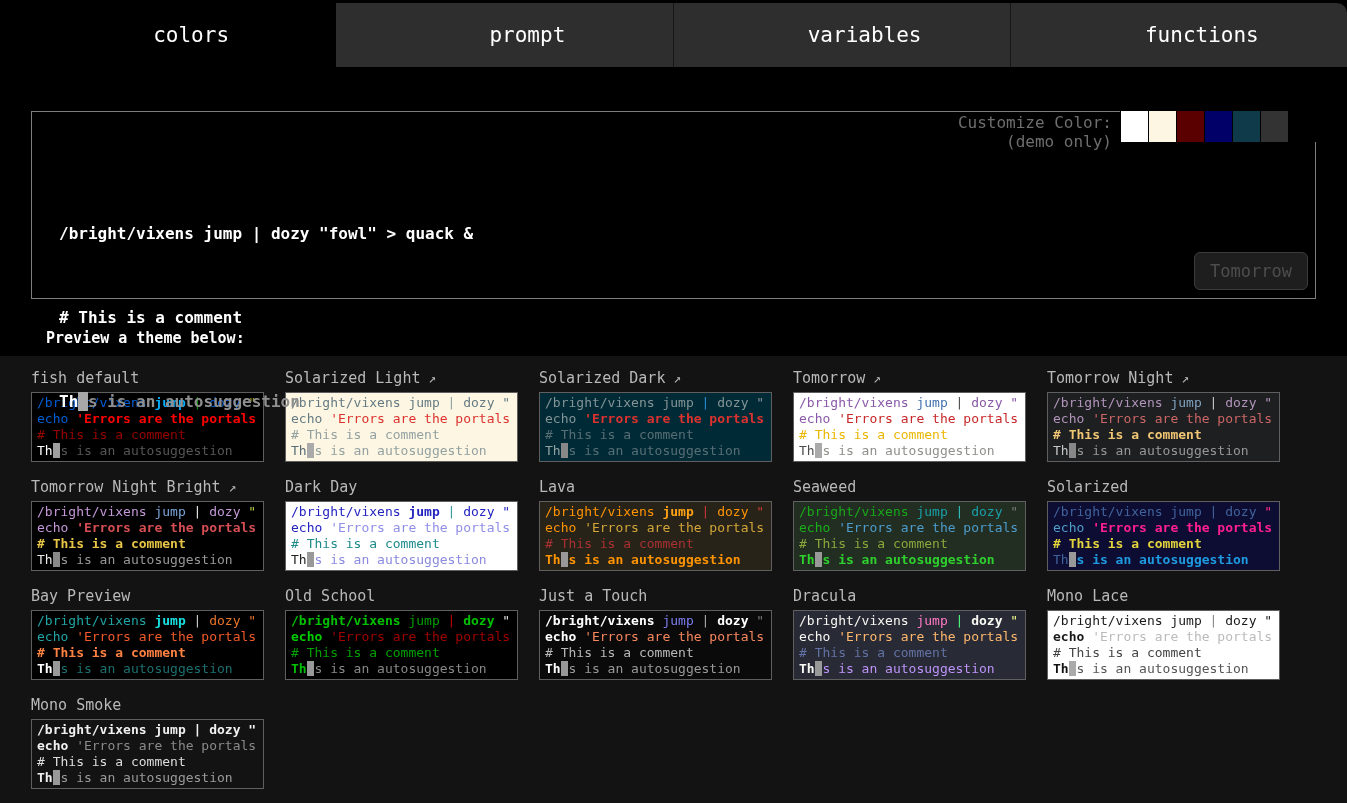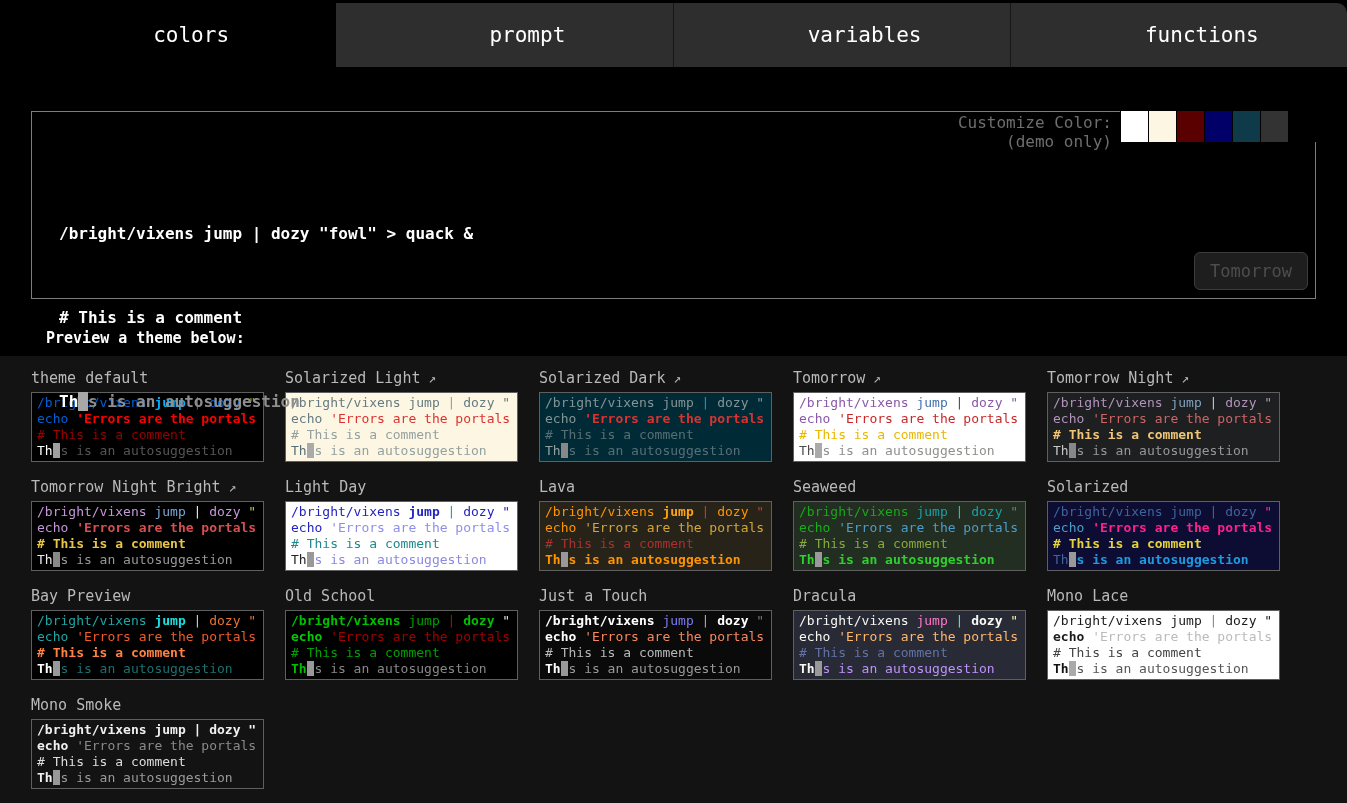--- a/index.html
+++ b/index.html
@@ -80,21 +80,21 @@
     <div><span>Th</span><span class="cursor-main">i</span><span class="auto-main">s is an autosuggestion</span></div>
   </div>
   <button class="customize-btn">Tomorrow</button>
 </div>
 
 <div class="theme-heading">Preview a theme below:</div>
 
 <div class="theme-panel">
   <div class="grid">
       <div class="card">
-        <div class="card-title">theme default</div>
+        <div class="card-title">fish default</div>
         <div class="card-preview" style="background: rgb(0, 0, 0);"><div class="ln"><span style="color: rgb(0, 95, 215);">/bright/vixens </span><span style="color: rgb(0, 175, 255); font-weight: bold;">jump </span><span style="color: rgb(0, 153, 0);">| </span><span style="color: rgb(0, 95, 215);">dozy </span><span style="color: rgb(153, 153, 0);">"</span></div><div class="ln"><span style="color: rgb(0, 95, 215);">echo </span><span style="color: rgb(255, 0, 0); font-weight: bold;">'Errors are the portals</span></div><div class="ln"><span style="color: rgb(153, 0, 0);"># This is a comment</span></div><div class="ln"><span style="color: rgb(255, 255, 255);">Th</span><span style="background: rgb(160, 160, 160); color: rgb(160, 160, 160);">i</span><span style="color: rgb(85, 85, 85);">s is an autosuggestion</span></div></div>
       </div>
       <div class="card">
         <div class="card-title">Solarized Light<span class="ext-arrow"> ↗</span></div>
         <div class="card-preview" style="background: rgb(253, 246, 227);"><div class="ln"><span style="color: rgb(101, 123, 131);">/bright/vixens </span><span style="color: rgb(101, 123, 131);">jump </span><span style="color: rgb(147, 161, 161);">| </span><span style="color: rgb(101, 123, 131);">dozy </span><span style="color: rgb(101, 123, 131);">"</span></div><div class="ln"><span style="color: rgb(101, 123, 131);">echo </span><span style="color: rgb(220, 50, 47);">'Errors are the portals</span></div><div class="ln"><span style="color: rgb(147, 161, 161);"># This is a comment</span></div><div class="ln"><span style="color: rgb(88, 110, 117);">Th</span><span style="background: rgb(170, 170, 170); color: rgb(170, 170, 170);">i</span><span style="color: rgb(147, 161, 161);">s is an autosuggestion</span></div></div>
       </div>
       <div class="card">
         <div class="card-title">Solarized Dark<span class="ext-arrow"> ↗</span></div>
         <div class="card-preview" style="background: rgb(0, 43, 54);"><div class="ln"><span style="color: rgb(131, 148, 150);">/bright/vixens </span><span style="color: rgb(131, 148, 150);">jump </span><span style="color: rgb(38, 139, 210);">| </span><span style="color: rgb(131, 148, 150);">dozy </span><span style="color: rgb(131, 148, 150);">"</span></div><div class="ln"><span style="color: rgb(131, 148, 150);">echo </span><span style="color: rgb(220, 50, 47); font-weight: bold;">'Errors are the portals</span></div><div class="ln"><span style="color: rgb(88, 110, 117);"># This is a comment</span></div><div class="ln"><span style="color: rgb(147, 161, 161);">Th</span><span style="background: rgb(136, 136, 136); color: rgb(136, 136, 136);">i</span><span style="color: rgb(88, 110, 117);">s is an autosuggestion</span></div></div>
       </div>
@@ -104,21 +104,21 @@
       </div>
       <div class="card">
         <div class="card-title">Tomorrow Night<span class="ext-arrow"> ↗</span></div>
         <div class="card-preview" style="background: rgb(29, 31, 33);"><div class="ln"><span style="color: rgb(178, 148, 187);">/bright/vixens </span><span style="color: rgb(129, 162, 190);">jump </span><span style="color: rgb(197, 200, 198);">| </span><span style="color: rgb(178, 148, 187);">dozy </span><span style="color: rgb(178, 148, 187);">"</span></div><div class="ln"><span style="color: rgb(178, 148, 187);">echo </span><span style="color: rgb(204, 102, 102);">'Errors are the portals</span></div><div class="ln"><span style="color: rgb(240, 198, 116); font-weight: bold;"># This is a comment</span></div><div class="ln"><span style="color: rgb(197, 200, 198);">Th</span><span style="background: rgb(136, 136, 136); color: rgb(136, 136, 136);">i</span><span style="color: rgb(150, 152, 150);">s is an autosuggestion</span></div></div>
       </div>
       <div class="card">
         <div class="card-title">Tomorrow Night Bright<span class="ext-arrow"> ↗</span></div>
         <div class="card-preview" style="background: rgb(0, 0, 0);"><div class="ln"><span style="color: rgb(195, 151, 216);">/bright/vixens </span><span style="color: rgb(122, 166, 218);">jump </span><span style="color: rgb(234, 234, 234);">| </span><span style="color: rgb(195, 151, 216);">dozy </span><span style="color: rgb(185, 202, 74);">"</span></div><div class="ln"><span style="color: rgb(195, 151, 216);">echo </span><span style="color: rgb(213, 78, 83); font-weight: bold;">'Errors are the portals</span></div><div class="ln"><span style="color: rgb(231, 197, 71); font-weight: bold;"># This is a comment</span></div><div class="ln"><span style="color: rgb(234, 234, 234);">Th</span><span style="background: rgb(136, 136, 136); color: rgb(136, 136, 136);">i</span><span style="color: rgb(150, 152, 150);">s is an autosuggestion</span></div></div>
       </div>
       <div class="card">
-        <div class="card-title">Light Day</div>
+        <div class="card-title">Dark Day</div>
         <div class="card-preview" style="background: rgb(255, 255, 255);"><div class="ln"><span style="color: rgb(35, 35, 192);">/bright/vixens </span><span style="color: rgb(35, 35, 192); font-weight: bold;">jump </span><span style="color: rgb(46, 153, 153);">| </span><span style="color: rgb(35, 35, 192);">dozy </span><span style="color: rgb(35, 35, 192);">"</span></div><div class="ln"><span style="color: rgb(35, 35, 192);">echo </span><span style="color: rgb(143, 143, 232);">'Errors are the portals</span></div><div class="ln"><span style="color: rgb(31, 138, 138);"># This is a comment</span></div><div class="ln"><span style="color: rgb(34, 34, 34);">Th</span><span style="background: rgb(153, 153, 153); color: rgb(153, 153, 153);">i</span><span style="color: rgb(138, 138, 224);">s is an autosuggestion</span></div></div>
       </div>
       <div class="card">
         <div class="card-title">Lava</div>
         <div class="card-preview" style="background: rgb(40, 35, 25);"><div class="ln"><span style="color: rgb(255, 148, 0);">/bright/vixens </span><span style="color: rgb(255, 162, 22); font-weight: bold;">jump </span><span style="color: rgb(200, 55, 55);">| </span><span style="color: rgb(255, 148, 0);">dozy </span><span style="color: rgb(200, 55, 55);">"</span></div><div class="ln"><span style="color: rgb(255, 148, 0);">echo </span><span style="color: rgb(210, 166, 56);">'Errors are the portals</span></div><div class="ln"><span style="color: rgb(169, 49, 49);"># This is a comment</span></div><div class="ln"><span style="color: rgb(255, 148, 0); font-weight: bold;">Th</span><span style="background: rgb(153, 153, 153); color: rgb(153, 153, 153);">i</span><span style="color: rgb(255, 148, 0); font-weight: bold;">s is an autosuggestion</span></div></div>
       </div>
       <div class="card">
         <div class="card-title">Seaweed</div>
         <div class="card-preview" style="background: rgb(35, 46, 35);"><div class="ln"><span style="color: rgb(24, 168, 24);">/bright/vixens </span><span style="color: rgb(24, 160, 168);">jump </span><span style="color: rgb(48, 192, 192);">| </span><span style="color: rgb(24, 160, 168);">dozy </span><span style="color: rgb(119, 119, 119);">"</span></div><div class="ln"><span style="color: rgb(24, 176, 24);">echo </span><span style="color: rgb(76, 156, 204);">'Errors are the portals</span></div><div class="ln"><span style="color: rgb(136, 168, 60);"># This is a comment</span></div><div class="ln"><span style="color: rgb(46, 208, 46); font-weight: bold;">Th</span><span style="background: rgb(153, 153, 153); color: rgb(153, 153, 153);">i</span><span style="color: rgb(46, 208, 46); font-weight: bold;">s is an autosuggestion</span></div></div>
       </div>

